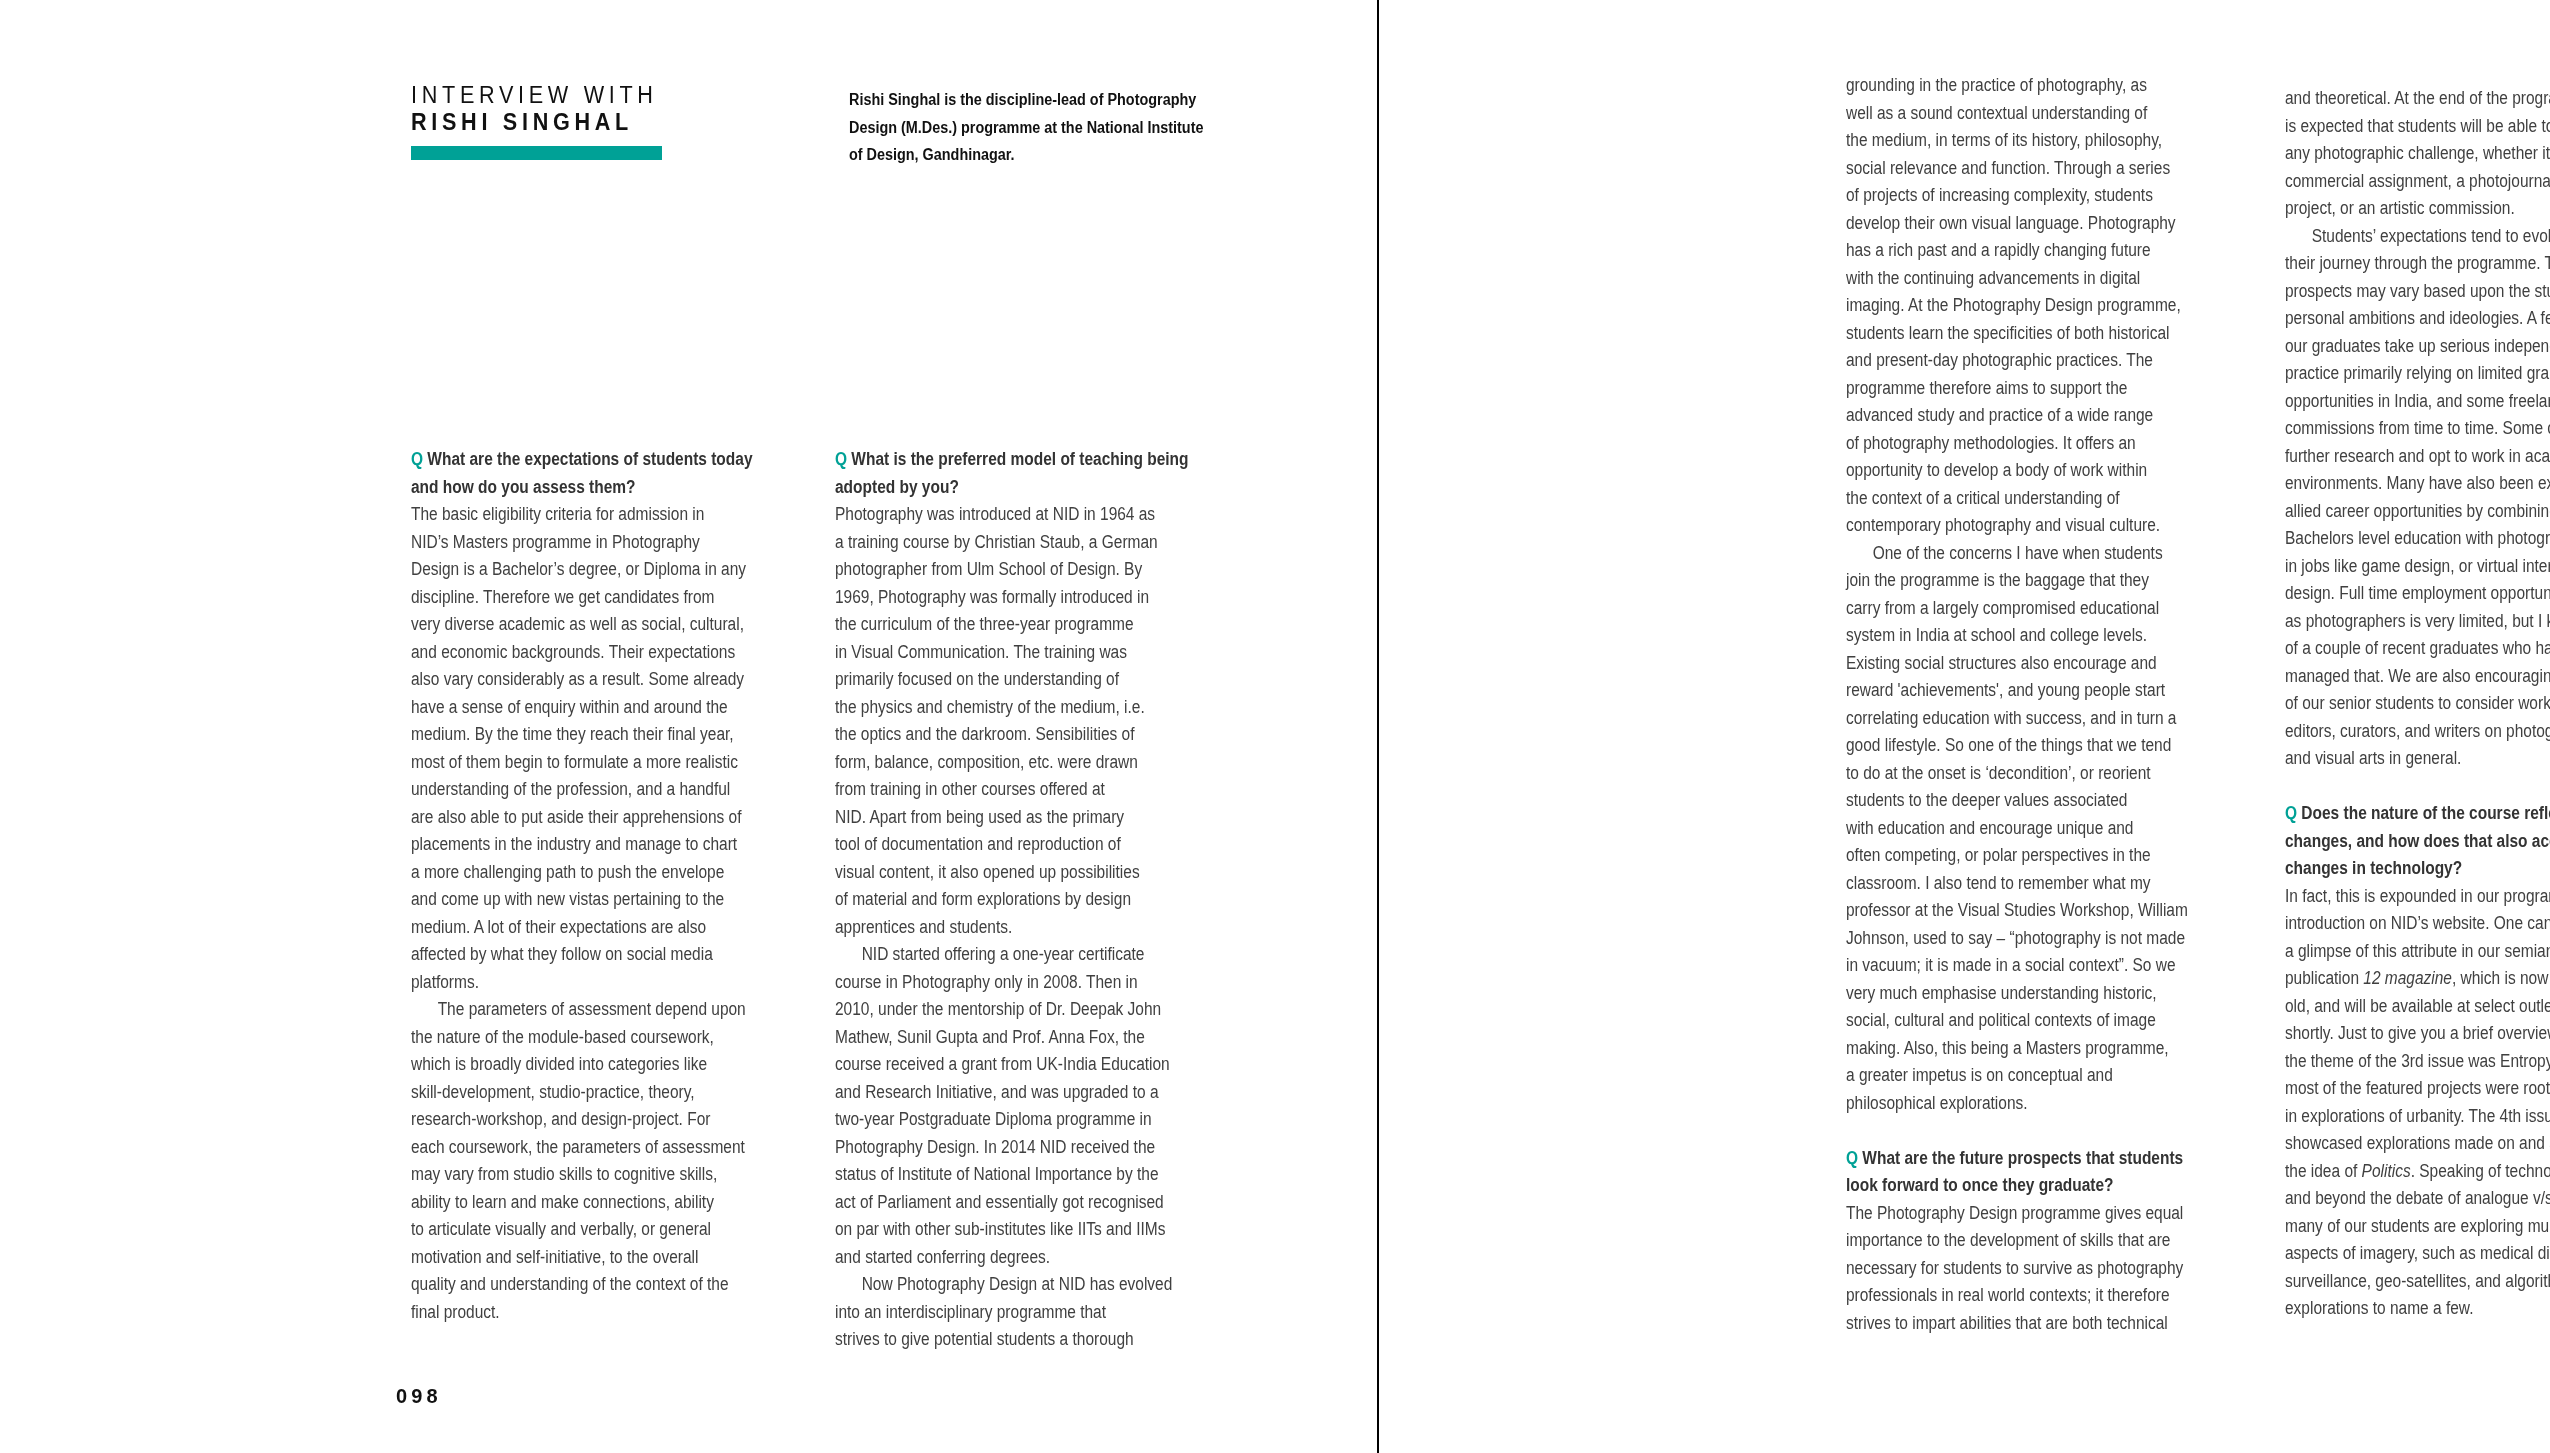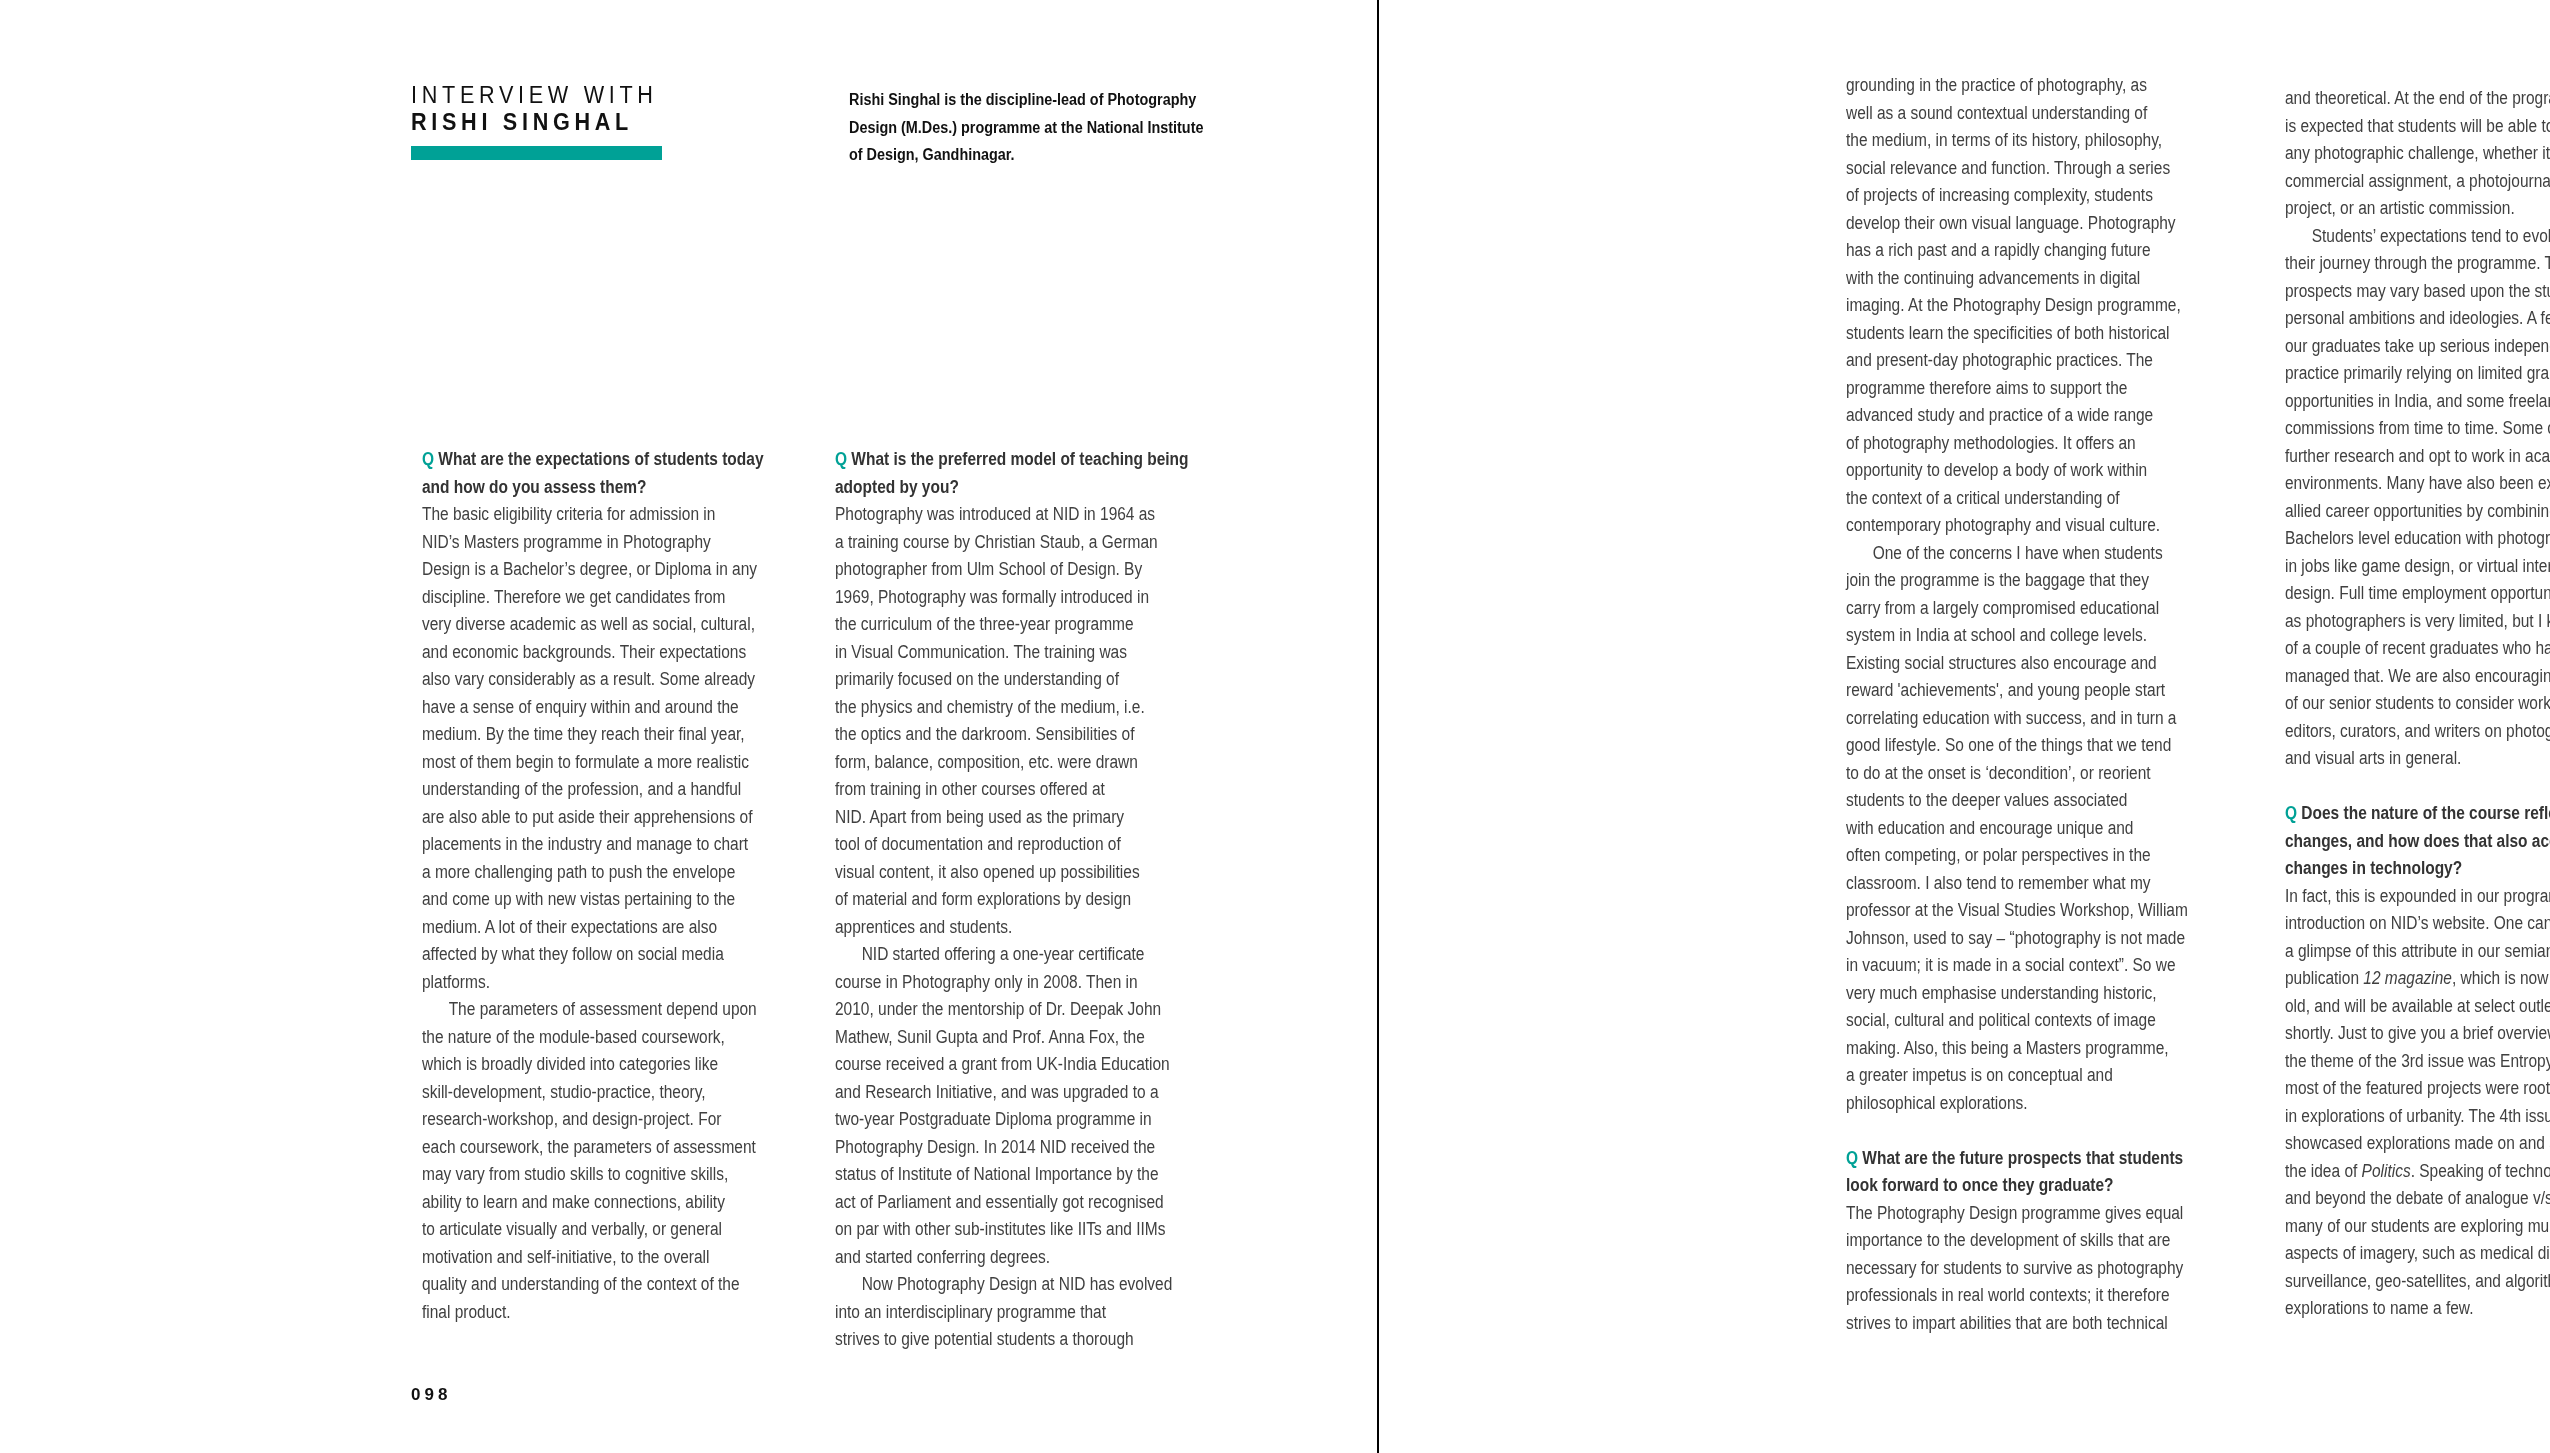--- a/index.html
+++ b/index.html
@@ -16,40 +16,40 @@
            color: #111; line-height: 27.5px; transform: scaleX(0.9); transform-origin: left; white-space: nowrap; }
   .col { position: absolute; width: 439px; }
   .line { display: block; height: 27.5px; line-height: 27.5px; font-size: 18px; white-space: nowrap;
           color: #404040; transform: scaleX(0.86); transform-origin: left; font-weight: 300; }
   .line.indent { padding-left: 31px; }
   .q { display: block; height: 27.5px; line-height: 27.5px; font-size: 18px; font-weight: 700; color: #333;
        white-space: nowrap; transform: scaleX(0.86); transform-origin: left; }
   .q-mark { font-weight: 700; }
   .gap { display: block; height: 27.5px; }
   .em { font-style: italic; }
-  .page-num { position: absolute; left: 411px; top: 1385px; font-size: 17px; font-weight: 700; letter-spacing: 4.1px; color: #111; }
+  .page-num { position: absolute; left: 396px; top: 1385px; font-size: 20px; font-weight: 700; letter-spacing: 4.1px; color: #111; }
 </style>
 </head>
 <body>
 
 <div class="spread">
 
   <div class="spine" style="background: rgb(0, 0, 0);"></div>
 
   <div class="title-line1">INTERVIEW WITH</div>
   <div class="title-line2">RISHI SINGHAL</div>
   <div class="teal-bar" style="background: rgb(0, 161, 150);"></div>
 
   <div class="intro">
     <span class="line-i" style="display:block">Rishi Singhal is the discipline-lead of Photography</span>
     <span class="line-i" style="display:block">Design (M.Des.) programme at the National Institute</span>
     <span class="line-i" style="display:block">of Design, Gandhinagar.</span>
   </div>
 
-  <div class="col" id="col1" style="left:422px; top:446px;">
+  <div class="col" id="col1" style="left:411px; top:446px;">
       <span class="q"><span class="q-mark" style="color: rgb(0, 161, 150);">Q</span> <span>What are the expectations of students today</span></span>
       <span class="q"><span>and how do you assess them?</span></span>
       <span class="line">The basic eligibility criteria for admission in</span>
       <span class="line">NID’s Masters programme in Photography</span>
       <span class="line">Design is a Bachelor’s degree, or Diploma in any</span>
       <span class="line">discipline. Therefore we get candidates from</span>
       <span class="line">very diverse academic as well as social, cultural,</span>
       <span class="line">and economic backgrounds. Their expectations</span>
       <span class="line">also vary considerably as a result. Some already</span>
       <span class="line">have a sense of enquiry within and around the</span>

